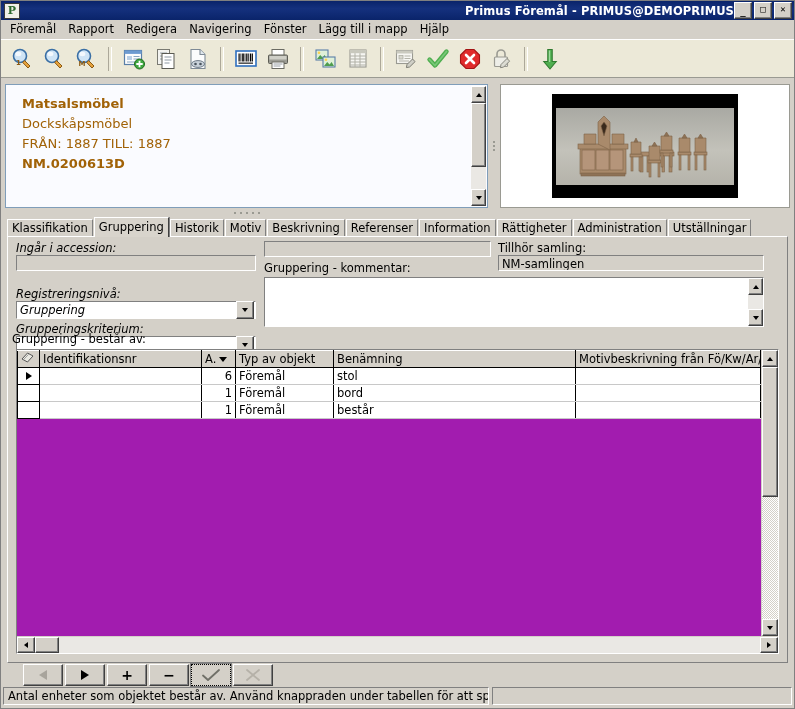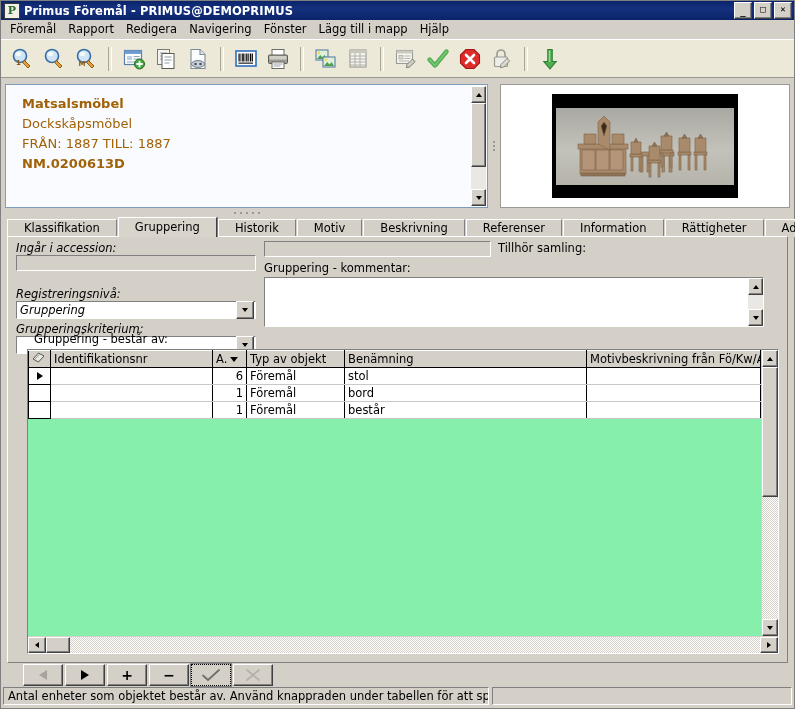--- a/index.html
+++ b/index.html
@@ -11,21 +11,21 @@
   .app{position:relative;width:795px;height:709px;background:#d4d0c8;
        border:1px solid #808080;box-sizing:border-box;}
 
   
   .titlebar{height:19px;background:linear-gradient(to bottom,#0a246a,#15317e 40%,#0a246a);
     display:flex;align-items:center;padding:0 2px 0 3px;}
   .title-ico{width:14px;height:14px;background:#f0f0e8;border:1px solid #3a3a3a;
     margin-right:4px;display:flex;align-items:center;justify-content:center;
     font-weight:bold;font-size:11px;color:#2d6a2d;line-height:1;font-family:"DejaVu Serif",serif;}
   .title-text{color:#fff;font-weight:bold;font-size:11.5px;flex:1;white-space:nowrap;
-    letter-spacing:.1px;font-family:"DejaVu Sans","Liberation Sans",sans-serif;}
+    letter-spacing:.1px;font-family:"DejaVu Sans","Liberation Sans",sans-serif;text-align:right;}
   .wbtns{display:flex;gap:2px;}
   .wbtn{width:16px;height:15px;background:#d4d0c8;
     border-top:1px solid #fff;border-left:1px solid #fff;
     border-right:1px solid #404040;border-bottom:1px solid #404040;
     display:flex;align-items:center;justify-content:center;font-size:9px;line-height:1;
     font-family:"DejaVu Sans Mono",monospace;box-shadow:inset -1px -1px 0 #808080;}
   .wbtn span{display:block;transform:translateY(-1px);}
   .wbtn.min span{transform:translateY(2px);font-weight:bold;}
 
   
@@ -71,21 +71,21 @@
   .photo .plate{position:absolute;left:4px;top:14px;width:178px;height:77px;
     background:linear-gradient(to bottom,#a9a9a3,#c3c2ba 55%,#b5b3aa);}
 
   
   .hsplit{position:absolute;left:4px;top:207px;width:483px;height:10px;
     display:flex;align-items:center;justify-content:center;}
   .hsplit i{display:block;width:2px;height:2px;background:#9a9a92;margin:0 2px;}
 
   
   .tabstrip{position:absolute;left:6px;top:217px;right:6px;height:19px;display:flex;align-items:flex-end;}
-  .tab{height:17px;padding:0 16px;background:#d4d0c8;font-size:11.5px;line-height:17px;
+  .tab{height:17px;padding:0 4px;background:#d4d0c8;font-size:11.5px;line-height:17px;
     border-top:1px solid #fff;border-left:1px solid #fff;border-right:1px solid #808080;
     margin-right:1px;white-space:nowrap;}
   .tab.active{height:19px;line-height:19px;background:#d8d4cc;font-weight:normal;
     border-top:1px solid #fff;border-left:1px solid #fff;border-right:1px solid #404040;
     position:relative;z-index:3;margin:0 1px 0 0;box-shadow:1px 0 0 #808080;}
 
   
   .tabpage{position:absolute;left:6px;top:235px;right:6px;bottom:45px;
     background:#d4d0c8;border:1px solid #fff;border-right-color:#808080;border-bottom-color:#808080;
     box-sizing:border-box;}
@@ -99,24 +99,24 @@
     height:18px;display:flex;align-items:center;}
   .combo .val{flex:1;font-size:11.5px;padding-left:3px;white-space:nowrap;overflow:hidden;}
   .combo .drop{width:16px;height:16px;margin-right:1px;background:#d4d0c8;
     border-top:1px solid #fff;border-left:1px solid #fff;border-right:1px solid #404040;border-bottom:1px solid #404040;
     display:flex;align-items:center;justify-content:center;box-shadow:inset -1px -1px 0 #808080;}
   .memo{background:#fff;border-top:1px solid #808080;border-left:1px solid #808080;
     border-right:1px solid #fff;border-bottom:1px solid #fff;box-sizing:border-box;display:flex;}
   .memo .body{flex:1;}
 
   
-  .gridbox{position:absolute;left:8px;top:112px;right:8px;bottom:8px;background:#86efac;
+  .gridbox{position:absolute;left:8px;top:112px;right:8px;bottom:8px;background:#a21caf;
     border-top:1px solid #808080;border-left:1px solid #808080;
     border-right:1px solid #fff;border-bottom:1px solid #fff;box-sizing:border-box;
-    display:flex;flex-direction:column;margin-left:11px;}
+    display:flex;flex-direction:column;}
   .gridrow-wrap{flex:1;display:flex;overflow:hidden;}
   .gridmain{flex:1;overflow:hidden;}
   table.grid{border-collapse:collapse;width:100%;table-layout:fixed;font-size:11.5px;}
   table.grid th{background:#d4d0c8;border-right:1px solid #000;border-bottom:1px solid #000;
     border-top:1px solid #fff;font-weight:normal;text-align:left;height:16px;
     padding:0 3px;font-size:11.5px;white-space:nowrap;overflow:hidden;}
   table.grid th.ind{border-left:1px solid #000;}
   table.grid td{border-right:1px solid #000;border-bottom:1px solid #c8c8c8;height:16px;
     padding:0 3px;white-space:nowrap;overflow:hidden;background:#fff;}
   table.grid td.ind{border-left:1px solid #000;border-bottom:1px solid #000;border-right:1px solid #000;
@@ -480,23 +480,24 @@
           </div>
         <div class="sb-track"></div>
         <div class="sb-btn">
             <div class="arrow-dn"></div>
           </div>
       </div>
     </div>
 
     <div style="position:absolute;left:490px;top:4px;width:266px;">
       <div class="lbl">Tillhör samling:</div>
-    </div>
-
-    <div class="lbl" style="position:absolute;left:26px;top:95px;text-align:center;">Gruppering - består av:</div>
+      <div class="ro-field">NM-samlingen</div>
+    </div>
+
+    <div class="lbl" style="position:absolute;left:4px;top:95px;text-align:center;">Gruppering - består av:</div>
 
     <div class="gridbox">
       <div class="gridrow-wrap">
         <div class="gridmain">
           <table class="grid">
             <colgroup>
               <col style="width:22px">
                 <col style="width:162px">
                 <col style="width:34px">
               <col style="width:98px">

